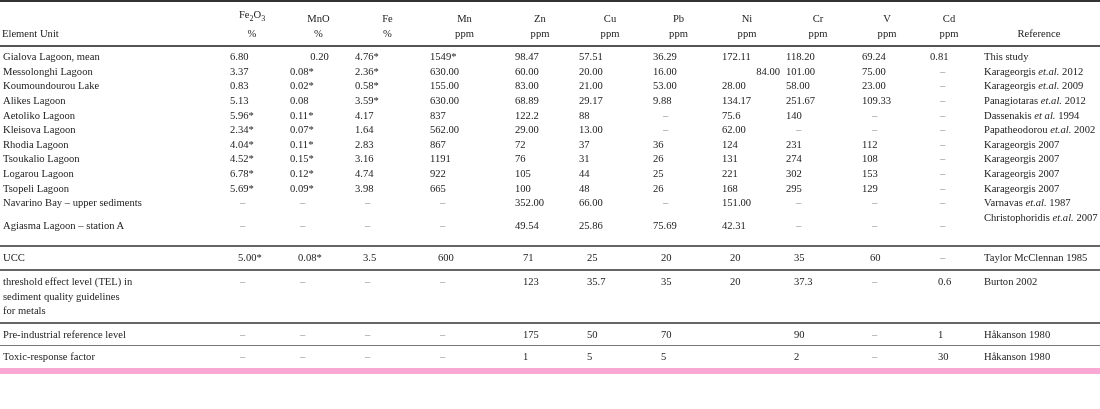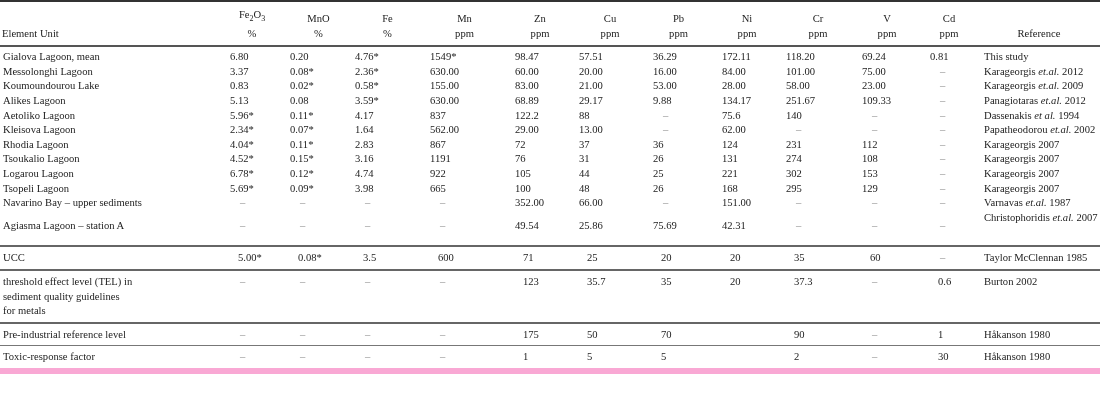--- a/index.html
+++ b/index.html
@@ -66,42 +66,42 @@
       <td class="hcell"><span>Cr</span><span class="unit">ppm</span></td>
       <td class="hcell"><span>V</span><span class="unit">ppm</span></td>
       <td class="hcell"><span>Cd</span><span class="unit">ppm</span></td>
       <td class="hcell">Reference</td>
     </tr>
   </thead>
   <tbody id="main-body">
       <tr style="">
         <td style="padding-left: 3px; padding-top: 3px;">Gialova Lagoon, mean</td>
         <td class="num" style="padding-left: 12px; padding-top: 3px;">6.80</td>
-        <td class="num" style="padding-left: 4px; padding-top: 3px;">0.20</td>
+        <td class="num" style="padding-left: 4px; padding-top: 3px; text-align: center;">0.20</td>
         <td class="num" style="padding-left: 4px; padding-top: 3px;">4.76*</td>
         <td class="num" style="padding-left: 6px; padding-top: 3px;">1549*</td>
         <td class="num" style="padding-left: 10px; padding-top: 3px;">98.47</td>
         <td class="num" style="padding-left: 4px; padding-top: 3px;">57.51</td>
         <td class="num" style="padding-left: 8px; padding-top: 3px;">36.29</td>
         <td class="num" style="padding-left: 10px; padding-top: 3px;">172.11</td>
         <td class="num" style="padding-left: 4px; padding-top: 3px;">118.20</td>
         <td class="num" style="padding-left: 8px; padding-top: 3px;">69.24</td>
         <td class="num" style="padding-left: 10px; padding-top: 3px;">0.81</td>
         <td class="refcol" style="padding-top: 3px;"><span>This study</span></td>
       </tr>
       <tr>
         <td style="padding-left: 3px;">Messolonghi Lagoon</td>
         <td class="num" style="padding-left: 12px;">3.37</td>
         <td class="num" style="padding-left: 4px;">0.08*</td>
         <td class="num" style="padding-left: 4px;">2.36*</td>
         <td class="num" style="padding-left: 6px;">630.00</td>
         <td class="num" style="padding-left: 10px;">60.00</td>
         <td class="num" style="padding-left: 4px;">20.00</td>
         <td class="num" style="padding-left: 8px;">16.00</td>
-        <td class="num" style="padding-left: 10px;">84.00</td>
+        <td class="num" style="padding-left: 10px; text-align: right;">84.00</td>
         <td class="num" style="padding-left: 4px;">101.00</td>
         <td class="num" style="padding-left: 8px;">75.00</td>
         <td class="num dash" style="padding-left: 20px;">–</td>
         <td class="refcol"><span>Karageorgis</span> <i>et.al.</i> <span>2012</span></td>
       </tr>
       <tr>
         <td style="padding-left: 3px;">Koumoundourou Lake</td>
         <td class="num" style="padding-left: 12px;">0.83</td>
         <td class="num" style="padding-left: 4px;">0.02*</td>
         <td class="num" style="padding-left: 4px;">0.58*</td>

